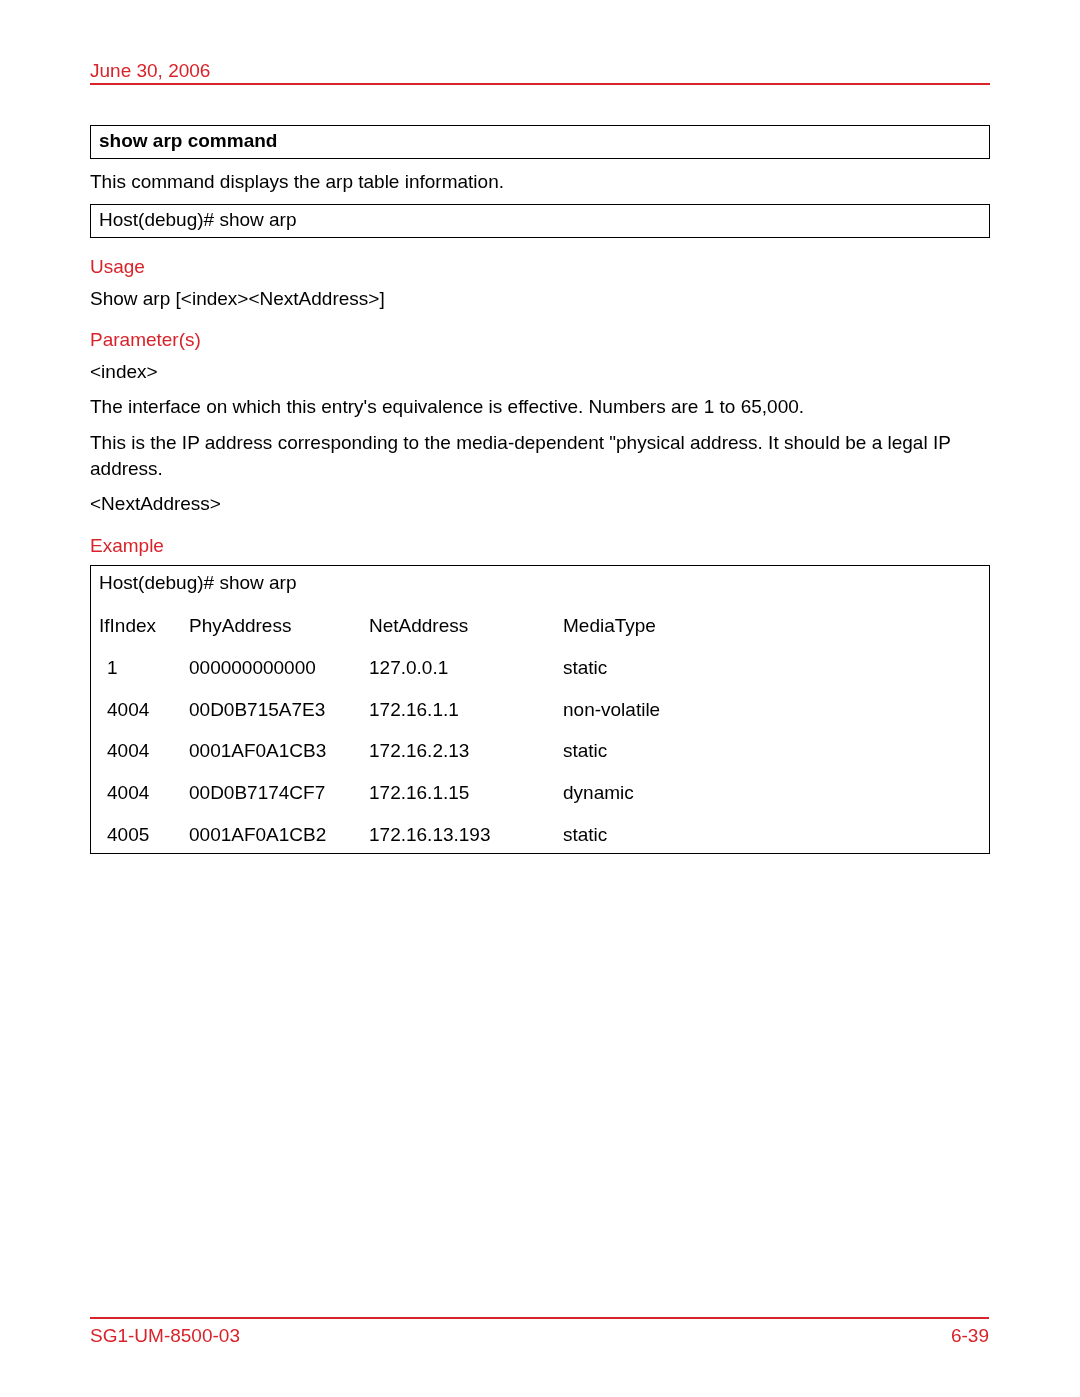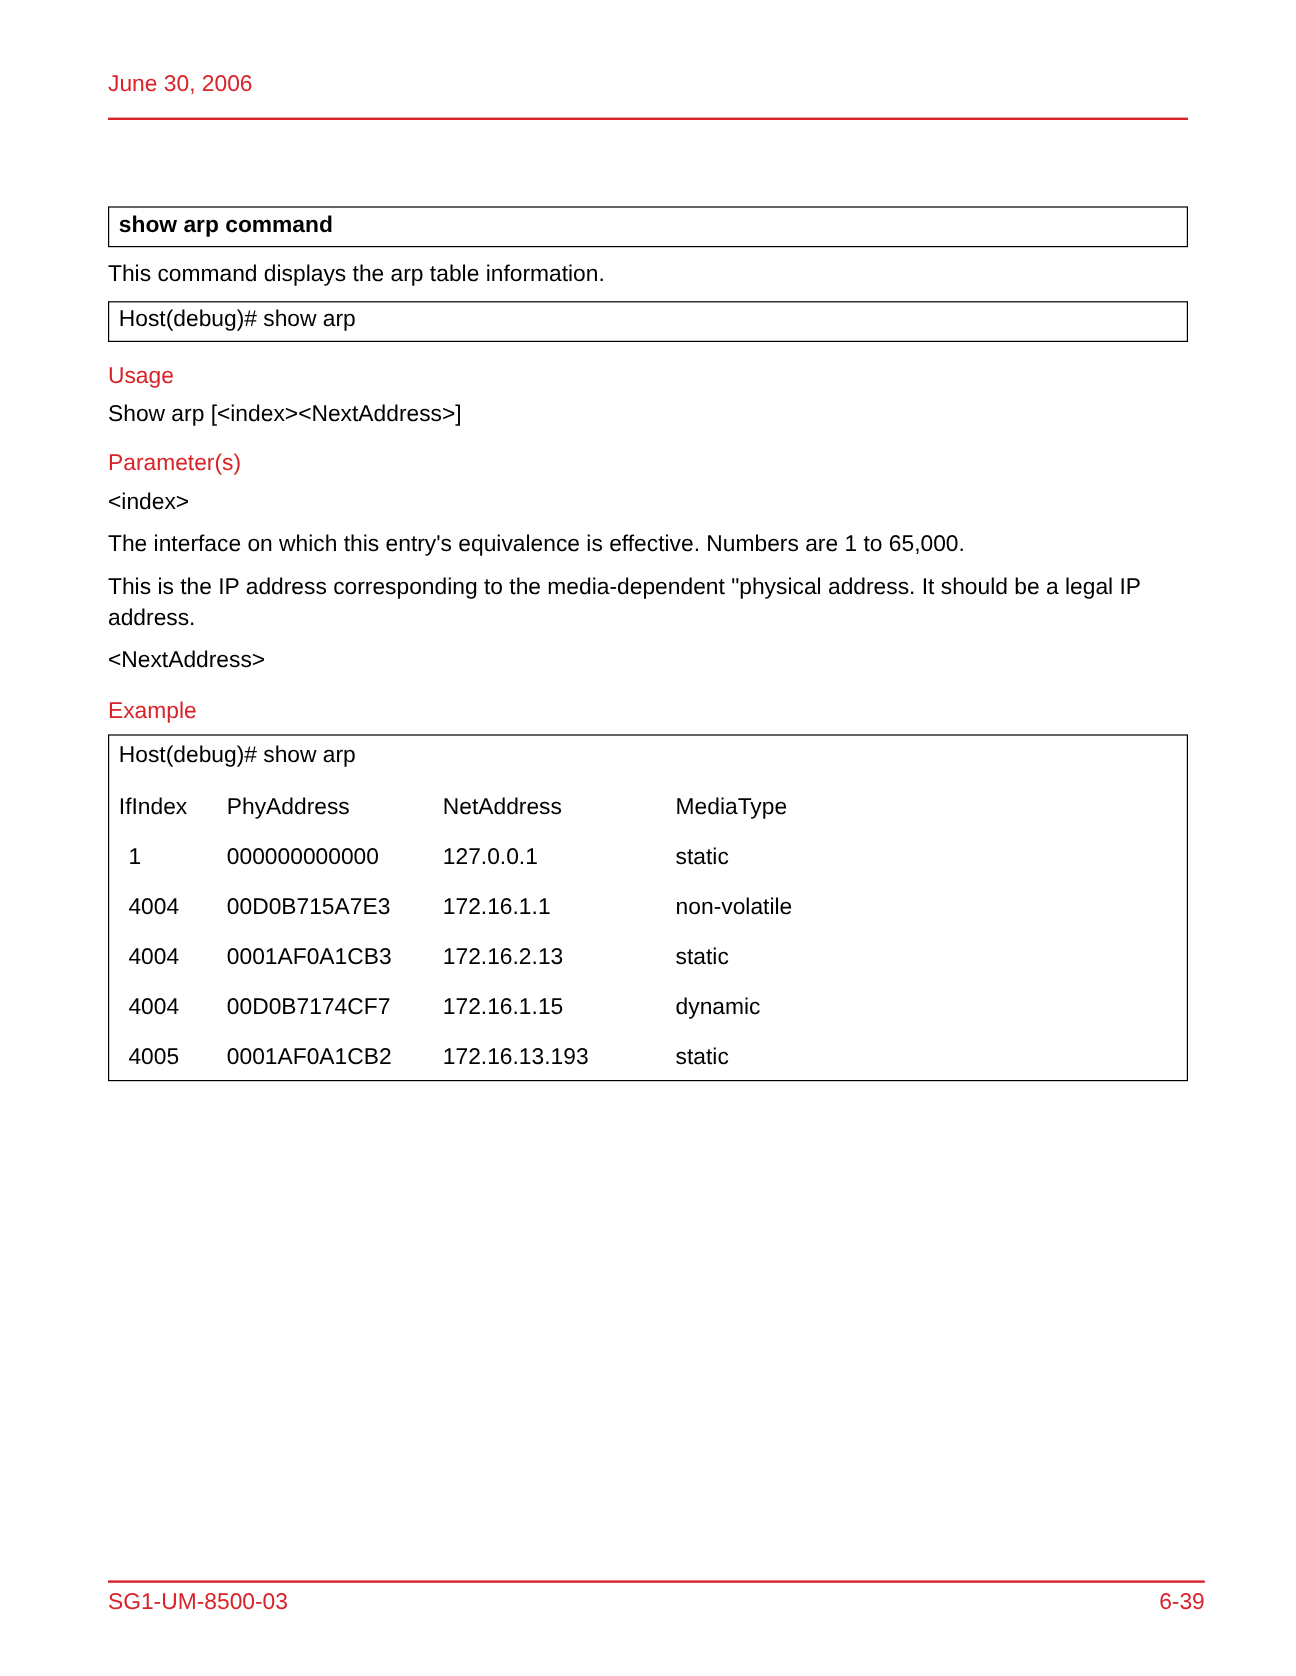--- a/index.html
+++ b/index.html
@@ -15,40 +15,40 @@
     height: 1397px;
     position: relative;
     padding: 60px 90px 50px 90px;
   }
   .header-line {
     display: flex;
     justify-content: space-between;
     align-items: baseline;
     font-size: 19px;
     color: #d8232a;
-    padding-bottom: 16px;
+    padding-bottom: 1px;
     border-bottom: 2px solid #d8232a;
     flex-direction: column;
   }
   .footer-area {
     position: absolute;
     left: 90px;
-    right: 76px;
+    right: 91px;
     bottom: 50px;
   }
   .footer-line {
     border-top: 2px solid #d8232a;
     padding-top: 6px;
     display: flex;
     justify-content: space-between;
     font-size: 19px;
     color: #d8232a;
   }
   .content {
-    padding-top: 72px;
+    padding-top: 40px;
     font-size: 19px;
     line-height: 1.35;
   }
   .boxed-title {
     border: 1px solid #000;
     padding: 2px 8px 4px 8px;
     font-weight: bold;
     margin-bottom: 10px;
   }
   .boxed-mono {

